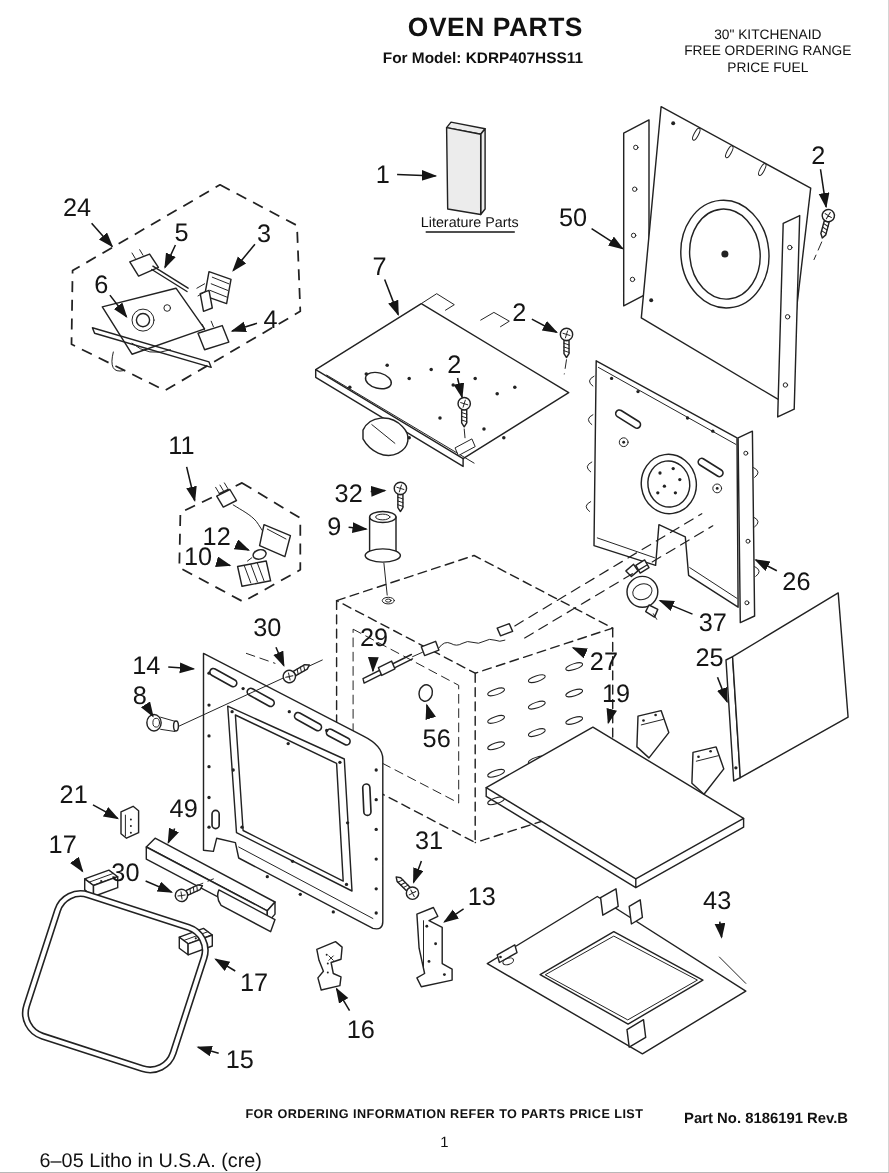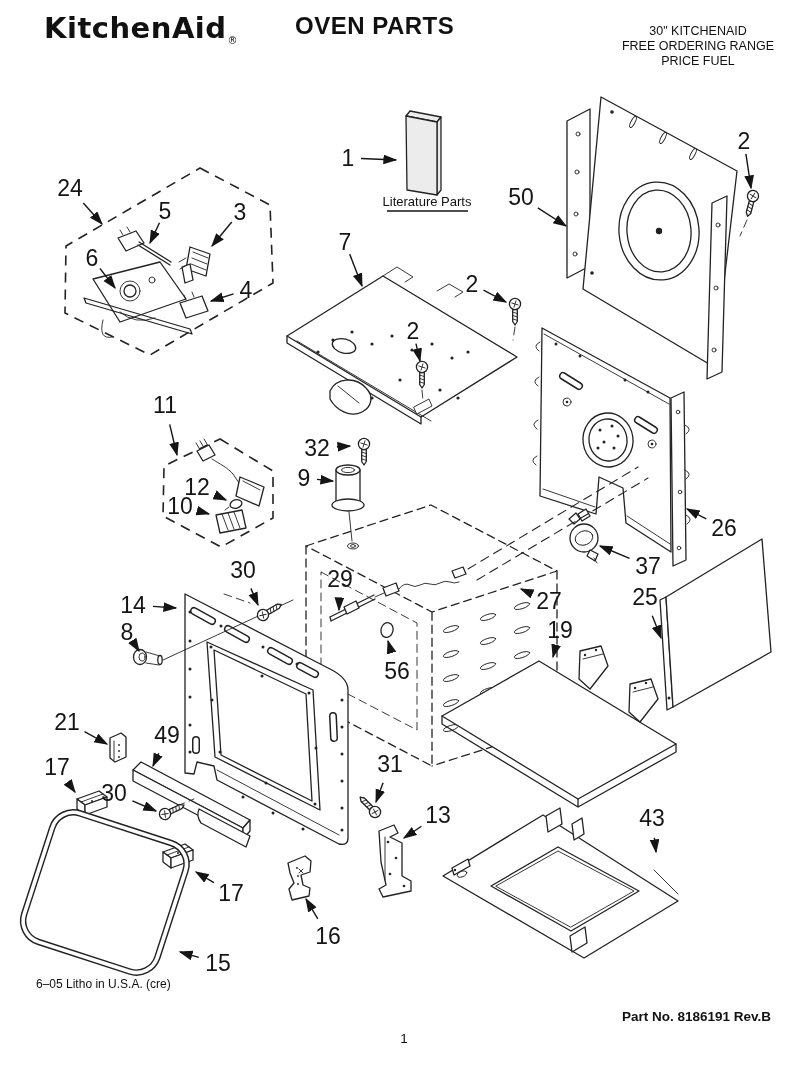--- a/index.html
+++ b/index.html
@@ -3,30 +3,30 @@
 <meta charset="utf-8">
 <style>
   html,body{margin:0;padding:0;background:#888;}
   .page{position:relative;width:808px;height:1066px;background:#fff;margin:0 auto;
         font-family:"Liberation Sans",sans-serif;color:#111;overflow:hidden;}
   .page svg{position:absolute;left:0;top:0;}
   
   .logo{position:absolute;left:44px;top:11px;font-family:"DejaVu Sans",sans-serif;
         font-weight:700;font-size:29px;letter-spacing:.5px;white-space:nowrap;}
   .logo .reg{font-size:10px;font-weight:400;vertical-align:-6px;margin-left:1px;}
-  .title-block{position:absolute;left:295px;top:12px;width:235px;text-align:left;font-weight:700;}
+  .title-block{position:absolute;left:295px;top:12px;width:235px;text-align:right;font-weight:700;}
   .title{font-size:24px;letter-spacing:.5px;}
   .model{font-size:14px;margin-top:4px;}
   .finish{font-size:14px;margin-top:3px;padding-left:58px;}
   .prod-block{position:absolute;left:608px;top:24px;width:180px;text-align:center;
               font-size:12.5px;line-height:15px;}
   
   .ordering{position:absolute;left:0;right:0;top:1007px;text-align:center;font-weight:700;
             font-size:11.5px;letter-spacing:.4px;}
-  .litho{position:absolute;left:36px;top:977px;font-size:12px;}
+  .litho{position:absolute;left:36px;top:1045px;font-size:18px;}
   .pageno{position:absolute;left:0;right:0;top:1031px;text-align:center;font-size:13.5px;}
   .partno{position:absolute;right:37px;top:1009px;font-size:13.5px;font-weight:bold;}
   
   .ln{fill:none;stroke:#222;stroke-width:1.3;stroke-linejoin:round;stroke-linecap:round;}
   .fw{fill:#fff;}
   .fg{fill:#ececec;}
   .th{stroke-width:.9;}
   .dash{stroke-dasharray:8,5;}
   .dash2{stroke-dasharray:9,6;stroke-width:1.1;}
   .hex{stroke-dasharray:10,7;stroke-width:1.6;fill:none;stroke:#222;stroke-linejoin:round;}
@@ -37,24 +37,24 @@
   .gask-i{stroke:#fff;stroke-width:3.6;fill:none;}
   .callout{font-family:"Liberation Sans",sans-serif;font-size:23px;fill:#151515;}
   .lit{font-family:"Liberation Sans",sans-serif;font-size:13px;fill:#111;}
   .arrow{stroke:#151515;stroke-width:1.4;fill:none;}
 </style>
 </head>
 <body>
 
 <div class="page">
 
-  <div class="logo"><span>KitchenAid</span><span class="reg">®</span></div>
 
   <div class="title-block">
     <div class="title">OVEN PARTS</div>
+    <div class="model">For Model: KDRP407HSS11</div>
   </div>
 
   <div class="prod-block">
     <div>30" KITCHENAID</div>
     <div>FREE ORDERING RANGE</div>
     <div>PRICE FUEL</div>
   </div>
 
   <svg viewBox="0 0 808 1066" width="808" height="1066">
     <defs>
@@ -612,17 +612,18 @@
           <line x1="317.778492142457" y1="918.8092822395868" x2="306" y2="899" class="arrow" marker-end="url(#arr)"></line>
           <text x="328" y="936" text-anchor="middle" dominant-baseline="central" class="callout">16</text>
         </g>
         <g>
           <line x1="654.3368249513479" y1="837.8630120864575" x2="656" y2="852" class="arrow" marker-end="url(#arr)"></line>
           <text x="652" y="818" text-anchor="middle" dominant-baseline="central" class="callout">43</text>
         </g>
       </g>
   </svg>
 
+  <div class="ordering">FOR ORDERING INFORMATION REFER TO PARTS PRICE LIST</div>
   <div class="litho">6–05 Litho in U.S.A. (cre)</div>
   <div class="pageno">1</div>
   <div class="partno">Part No. 8186191 Rev.B</div>
 
 </div>
 
 </body></html>

